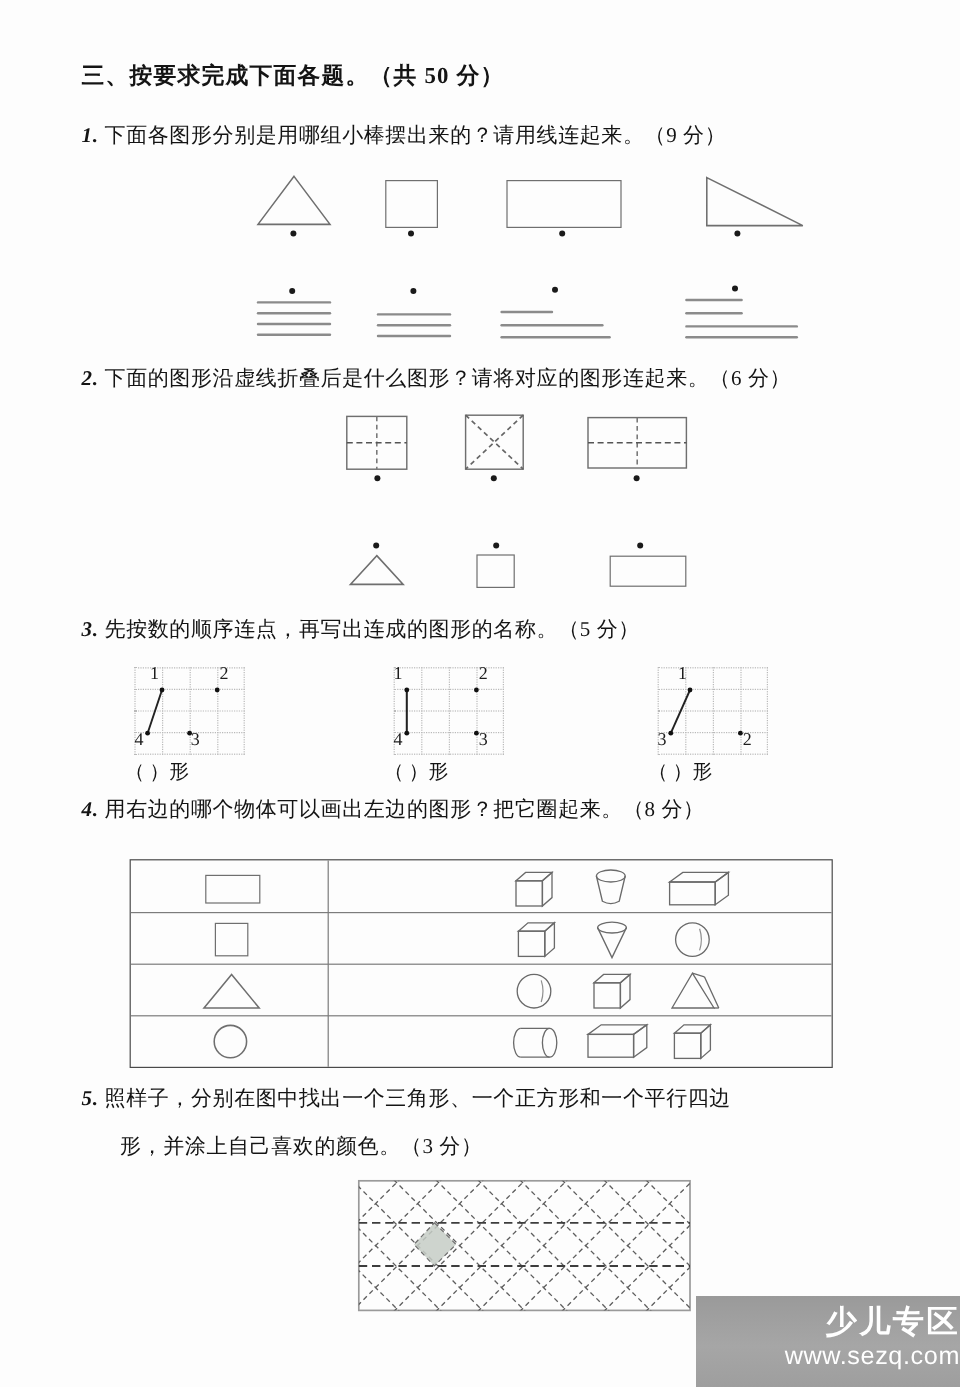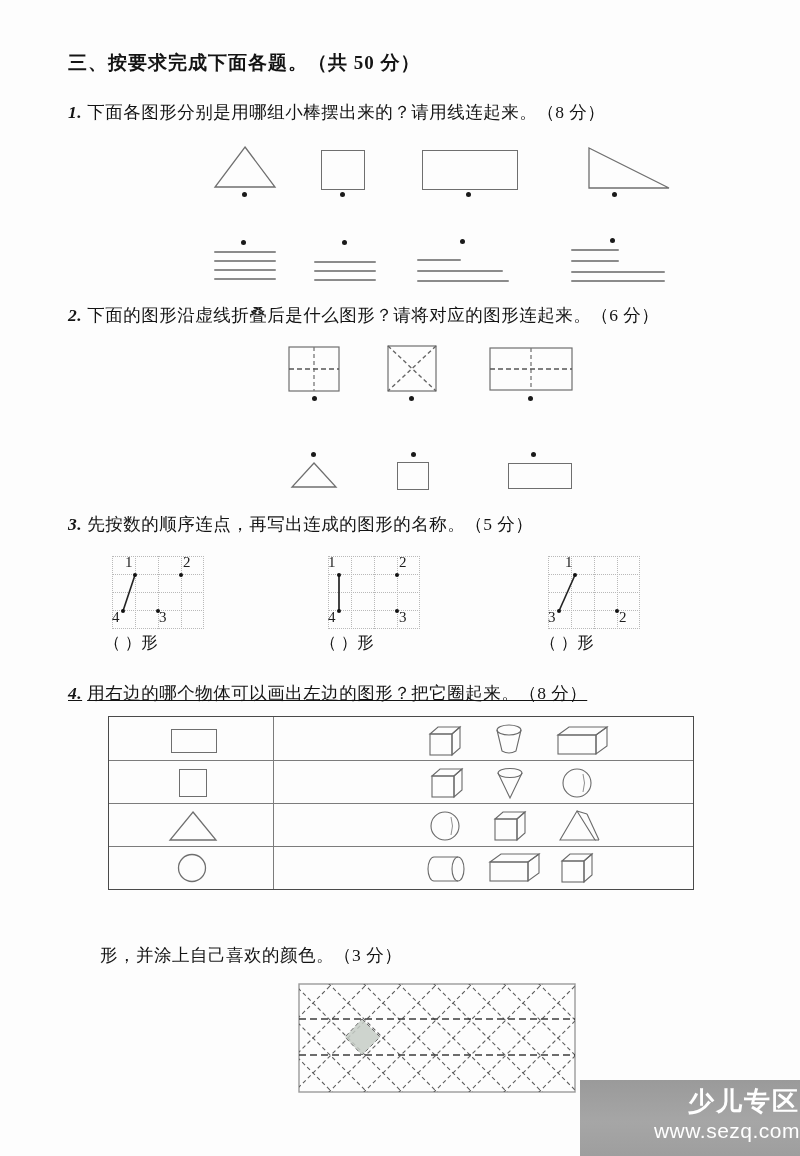--- a/index.html
+++ b/index.html
@@ -66,21 +66,21 @@
   svg{display:block;overflow:visible;}
 </style>
 </head>
 <body>
 
 <div class="page">
 
   <div class="section-head">三、按要求完成下面各题。（共 50 分）</div>
 
   <div class="q" style="top:100px;">
-    <span class="num">1.</span><span>下面各图形分别是用哪组小棒摆出来的？请用线连起来。（8 分）</span>
+    <span class="num">1.</span><span>下面各图形分别是用哪组小棒摆出来的？请用线连起来。（9 分）</span>
   </div>
 
   <div class="abs">
 
     <svg class="abs" style="left:214px;top:146px;" width="62" height="42">
       <polygon points="31,1 61,41 1,41" fill="none" stroke="#6f6f6f" stroke-width="1.3"></polygon>
     </svg>
     <div class="dot" style="left:242px;top:192px;"></div>
 
     <div class="shape" style="left:321px;top:150px;width:42px;height:38px;"></div>
@@ -231,21 +231,21 @@
     </svg>
     <div class="pdot" style="left:25px;top:17px;"></div>
     <div class="pdot" style="left:67px;top:53px;"></div>
     <div class="pdot" style="left:9px;top:53px;"></div>
     <div class="ptnum" style="left:17px;top:-2px;">1</div>
     <div class="ptnum" style="left:71px;top:53px;">2</div>
     <div class="ptnum" style="left:0px;top:53px;">3</div>
   </div>
   <div class="ansparen" style="left:540px;top:632px;">（    ）形</div>
 
-  <div class="q" style="top:681px;text-decoration:underline;">
+  <div class="q" style="top:662px;">
     <span class="num">4.</span><span>用右边的哪个物体可以画出左边的图形？把它圈起来。（8 分）</span>
   </div>
 
   <div class="tbl">
     <div class="hline" style="top:43px;"></div>
     <div class="hline" style="top:86px;"></div>
     <div class="hline" style="top:129px;"></div>
     <div class="vline" style="left:164px;"></div>
 
     <div class="shape" style="left:62px;top:12px;width:44px;height:22px;"></div>
@@ -311,20 +311,23 @@
       <polygon points="1,9 12,1 50,1 39,9" fill="none" stroke="#6a6a6a" stroke-width="1.1"></polygon>
       <polygon points="39,9 50,1 50,20 39,28" fill="none" stroke="#6a6a6a" stroke-width="1.1"></polygon>
     </svg>
     <svg class="abs" style="left:452px;top:136px;" width="34" height="30">
       <rect x="1" y="8" width="22" height="21" fill="none" stroke="#6a6a6a" stroke-width="1.1"></rect>
       <polygon points="1,8 9,1 31,1 23,8" fill="none" stroke="#6a6a6a" stroke-width="1.1"></polygon>
       <polygon points="23,8 31,1 31,22 23,29" fill="none" stroke="#6a6a6a" stroke-width="1.1"></polygon>
     </svg>
   </div>
 
+  <div class="q" style="top:903px;">
+    <span class="num">5.</span><span>照样子，分别在图中找出一个三角形、一个正方形和一个平行四边</span>
+  </div>
   <div class="q2line" style="top:943px;">形，并涂上自己喜欢的颜色。（3 分）</div>
 
   <svg class="abs" style="left:298px;top:983px;" width="278" height="110">
     <defs>
       <clipPath id="latclip">
           <rect x="1" y="1" width="276" height="108"></rect>
         </clipPath>
     </defs>
     <rect x="1" y="1" width="276" height="108" fill="#fdfdfd" stroke="#9a9a9a" stroke-width="1.4"></rect>
     <g clip-path="url(#latclip)" stroke="#5e5e5e" stroke-width="1.1" stroke-dasharray="4,3">

